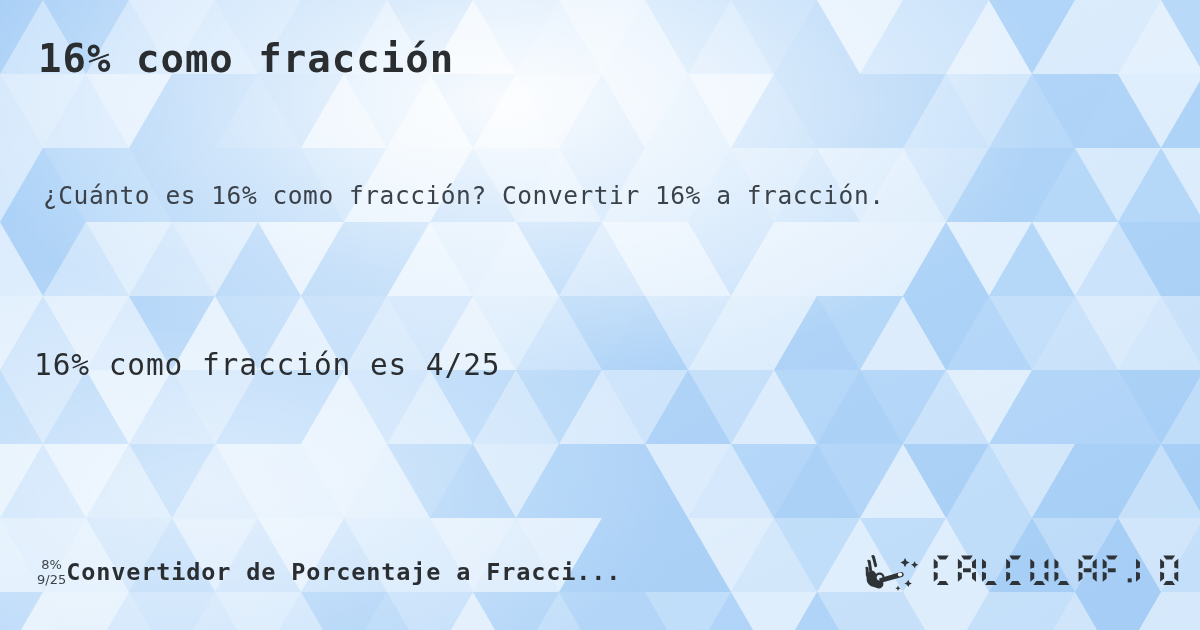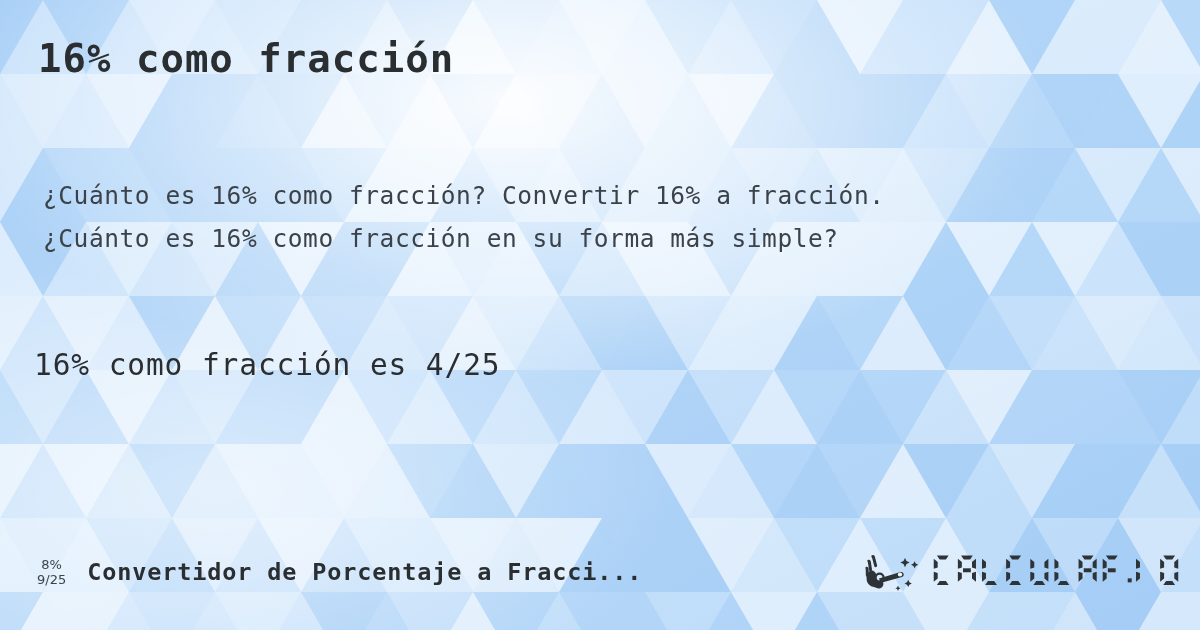--- a/index.html
+++ b/index.html
@@ -96,21 +96,20 @@
     line-height: 15px;
     font-family: "DejaVu Sans", sans-serif;
     font-size: 13px;
     color: #3c434a;
     white-space: nowrap;
   }
   .badge-pct { display: block; }
   .badge-frac { display: block; }
 
   .footer-title {
-    margin-left: 21px;
     font-family: "DejaVu Sans Mono", monospace;
     font-weight: bold;
     font-size: 23.5px;
     letter-spacing: 0.85px;
     color: #2b2e31;
     white-space: nowrap;
     overflow: hidden;
   }
 
   .brand {
@@ -579,21 +578,20 @@
     <rect x="0" y="0" width="1200" height="630" fill="url(#lightSpot)"></rect>
     <rect x="0" y="0" width="1200" height="630" fill="url(#lightSpot2)"></rect>
   </svg>
 
   <div id="content">
 
     <div class="page-title">16% como fracción</div>
 
     <div class="intro">
       <span class="intro-line">¿Cuánto es 16% como fracción? Convertir 16% a fracción.</span>
-      <span class="intro-line">¿Cuánto es 16% como fracción en su forma más simple?</span>
     </div>
 
     <div class="answer">16% como fracción es 4/25</div>
 
     <div class="footer">
 
       <div class="badge">
         <span class="badge-pct">8%</span>
         <span class="badge-frac">9/25</span>
       </div>

